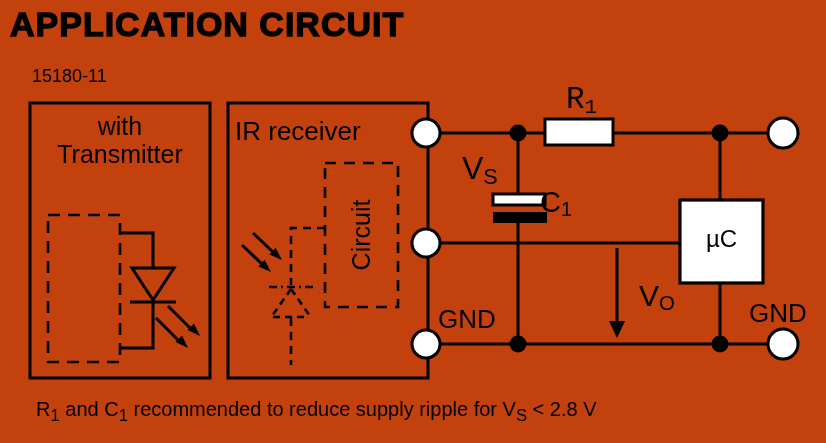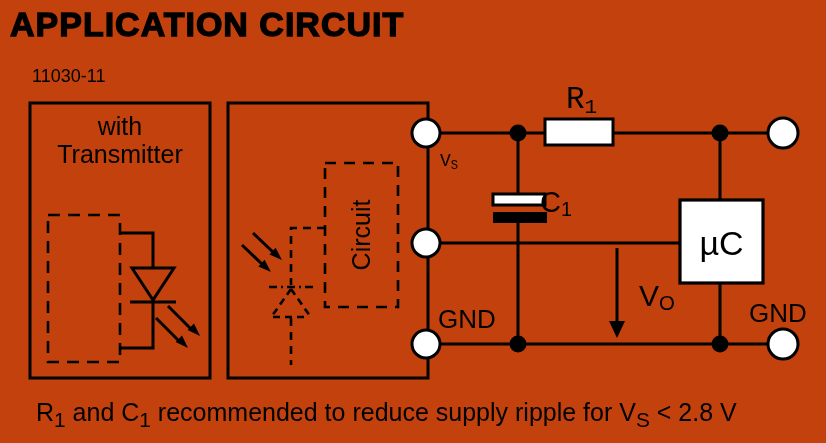--- a/index.html
+++ b/index.html
@@ -11,38 +11,38 @@
     position:absolute;left:10px;top:5px;font-size:34px;font-weight:bold;
     letter-spacing:1px;-webkit-text-stroke:1.3px #000;white-space:nowrap;
   }
   .fignum{position:absolute;left:32px;top:66px;font-size:18px;}
   svg.schematic{position:absolute;left:0;top:0;}
   .lbl{position:absolute;white-space:nowrap;line-height:1.05;}
   .lbl sub{font-size:0.68em;vertical-align:-0.22em;line-height:0;}
   .t-transmitter{left:30px;top:112px;width:180px;text-align:center;font-size:25px;line-height:28px;}
   .t-ir{left:235px;top:118px;font-size:26px;}
   .t-circuit{left:361px;top:235px;font-size:25px;transform:translate(-50%,-50%) rotate(-90deg);}
-  .t-vs{left:440px;top:152px;font-size:18px;font-family:Liberation Mono, monospace;}
+  .t-vs{left:462px;top:152px;font-size:32px;}
   .t-out{left:441px;top:248px;font-size:26px;}
   .t-gnd{left:438px;top:306px;font-size:26px;}
   .t-r1{left:566px;top:84px;font-size:31px;font-family:Liberation Mono, monospace;}
   .t-c1{left:540px;top:187px;font-size:29px;}
-  .t-uc{left:680px;top:226px;width:83px;text-align:center;font-size:34px;}
+  .t-uc{left:680px;top:226px;width:83px;text-align:center;font-size:24px;}
   .t-vo{left:639px;top:280px;font-size:30px;}
   .t-supply{left:747px;top:150px;font-size:30px;}
   .t-gndr{left:749px;top:300px;font-size:26px;}
-  .note{position:absolute;left:36px;top:398px;font-size:25px;white-space:pre-wrap;}
+  .note{position:absolute;left:36px;top:398px;font-size:20px;white-space:pre-wrap;}
 </style>
 </head>
 <body>
 
 <div class="screen">
 
   <div class="title">APPLICATION CIRCUIT</div>
-  <div class="fignum">11030-11</div>
+  <div class="fignum">15180-11</div>
 
   <svg class="schematic" width="826" height="443" viewBox="0 0 826 443" fill="none" stroke="#000" stroke-width="3">
 
     <g>
       <rect x="30" y="103" width="180" height="275"></rect>
       <rect x="48" y="215" width="72" height="147" stroke-width="2.6" stroke-dasharray="12 8"></rect>
       <g>
         <polyline points="120,233 153,233 153,268"></polyline>
         <polygon points="132,268 174,268 153,300"></polygon>
         <line x1="130" y1="302" x2="176" y2="302"></line>
@@ -107,20 +107,21 @@
         <circle cx="783" cy="344" r="15"></circle>
       </g>
     </g>
   </svg>
 
   <div class="lbl t-transmitter">
     <div>with</div>
     <div>Transmitter</div>
   </div>
 
+  <div class="lbl t-ir">IR receiver</div>
   <div class="lbl t-circuit">Circuit</div>
 
   <div class="lbl t-vs"><span>V</span><sub>S</sub></div>
   <div class="lbl t-gnd">GND</div>
 
   <div class="lbl t-r1"><span>R</span><sub>1</sub></div>
   <div class="lbl t-c1"><span>C</span><sub>1</sub></div>
   <div class="lbl t-uc">µC</div>
   <div class="lbl t-vo"><span>V</span><sub>O</sub></div>
   <div class="lbl t-gndr">GND</div>

